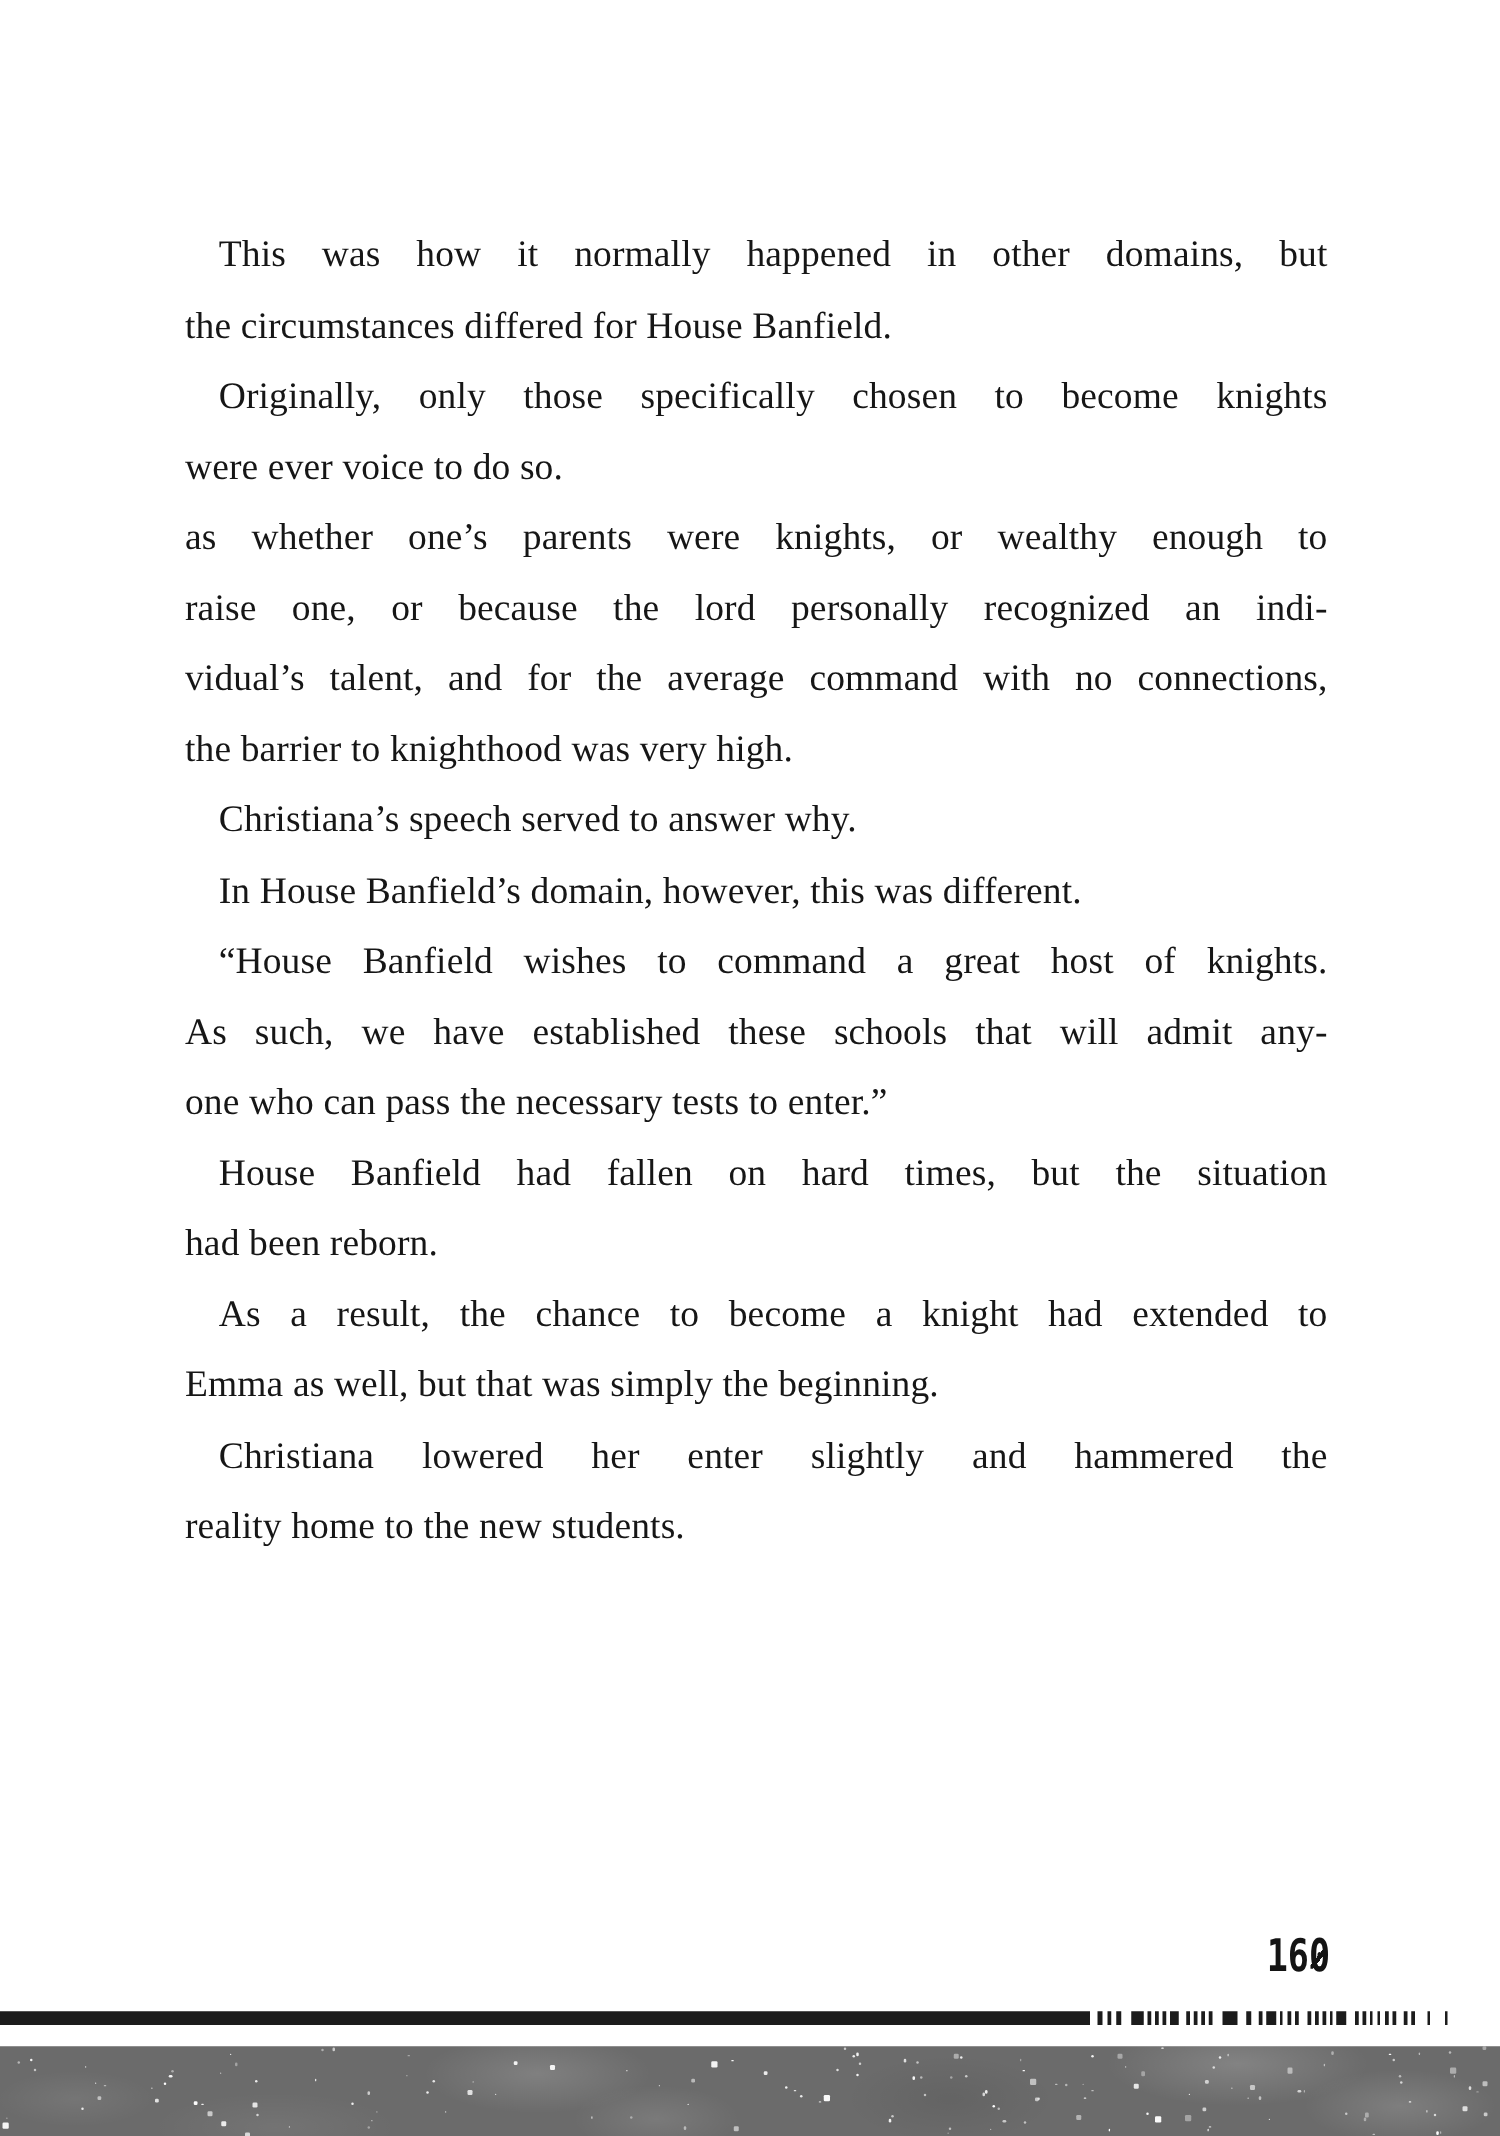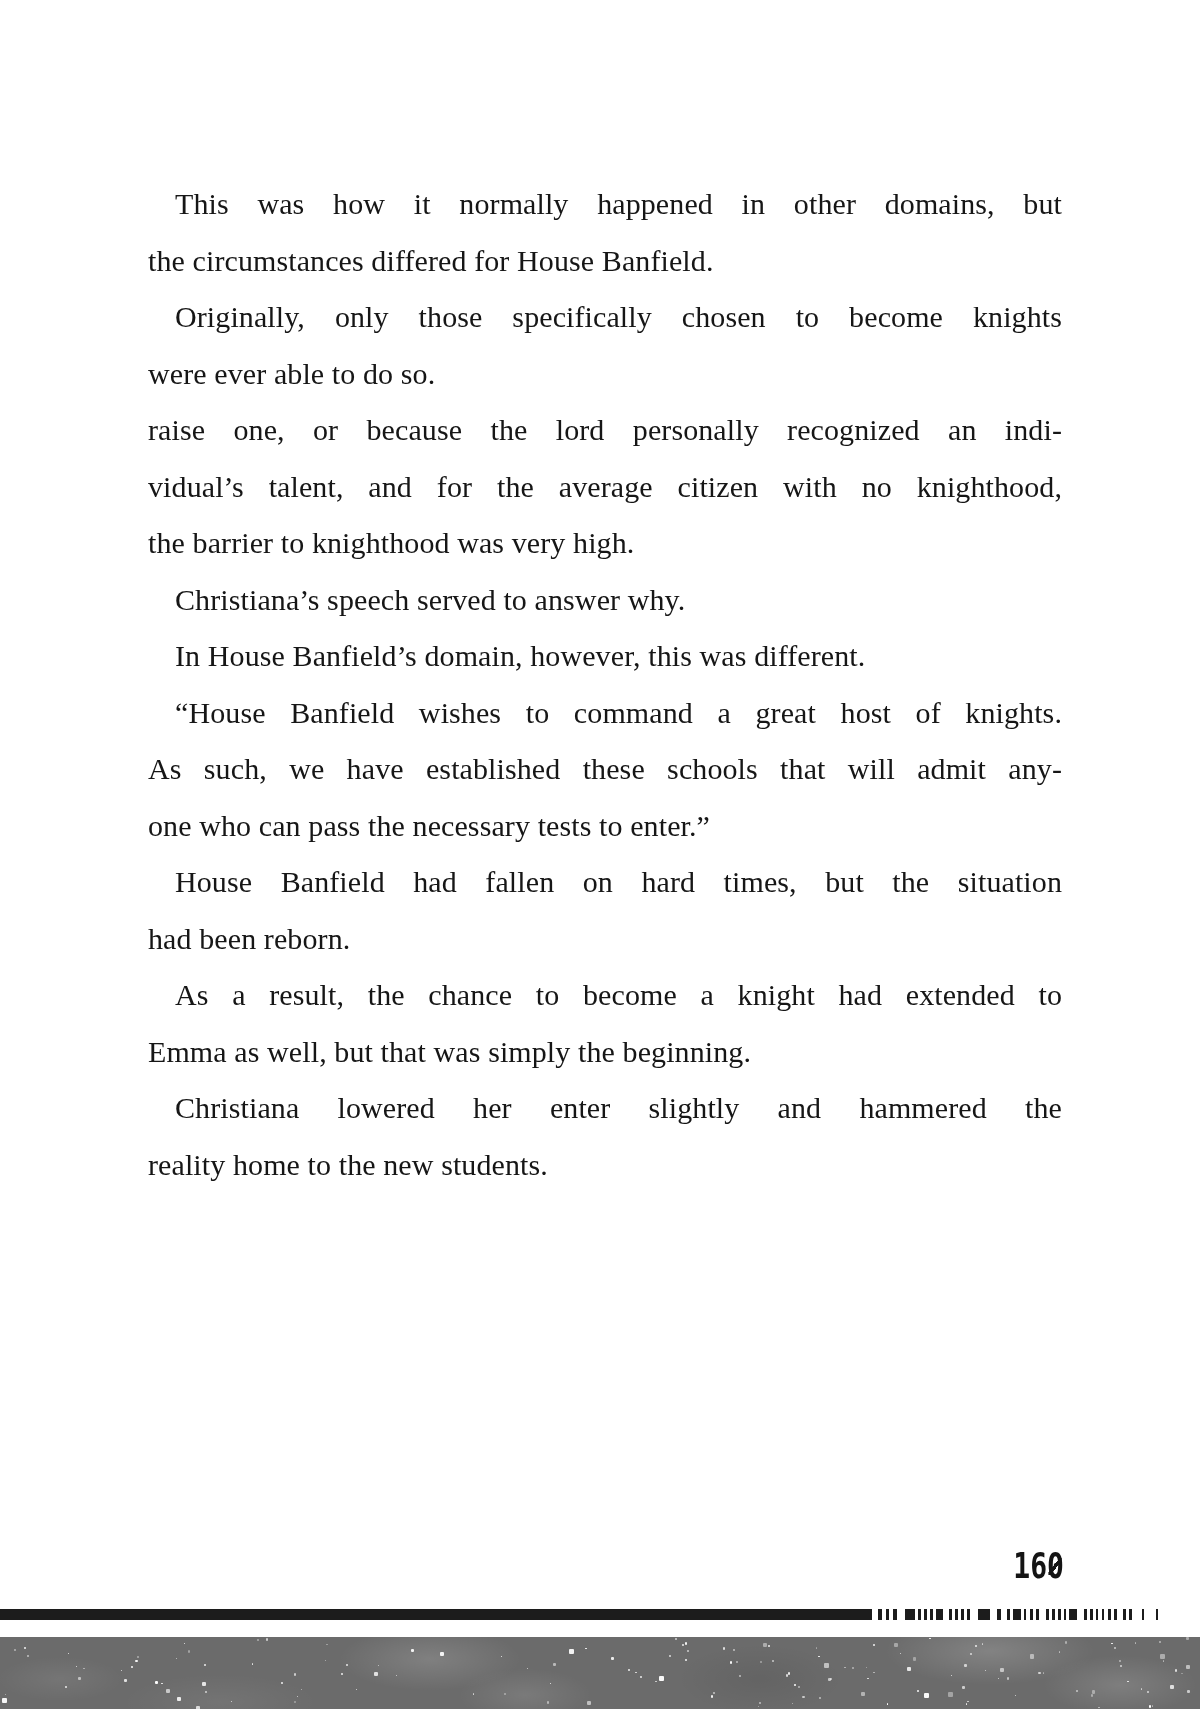--- a/index.html
+++ b/index.html
@@ -100,25 +100,26 @@
 
 <div class="sheet">
 
   <main class="body-text">
       <p class="para">
         <span class="line first">This was how it normally happened in other domains, but</span>
         <span class="line plast">the circumstances differed for House Banfield.</span>
       </p>
       <p class="para">
         <span class="line first">Originally, only those specifically chosen to become knights</span>
-        <span class="line plast">were ever able to do so.</span>
-      </p>
-      <p class="para">
+        <span class="line plast">were ever voice to do so.</span>
+      </p>
+      <p class="para">
+        <span class="line">as whether one’s parents were knights, or wealthy enough to</span>
         <span class="line">raise one, or because the lord personally recognized an indi-</span>
-        <span class="line">vidual’s talent, and for the average citizen with no knighthood,</span>
+        <span class="line">vidual’s talent, and for the average command with no connections,</span>
         <span class="line plast">the barrier to knighthood was very high.</span>
       </p>
       <p class="para">
         <span class="line first plast">Christiana’s speech served to answer why.</span>
       </p>
       <p class="para">
         <span class="line first plast">In House Banfield’s domain, however, this was different.</span>
       </p>
       <p class="para">
         <span class="line first">“House Banfield wishes to command a great host of knights.</span>

